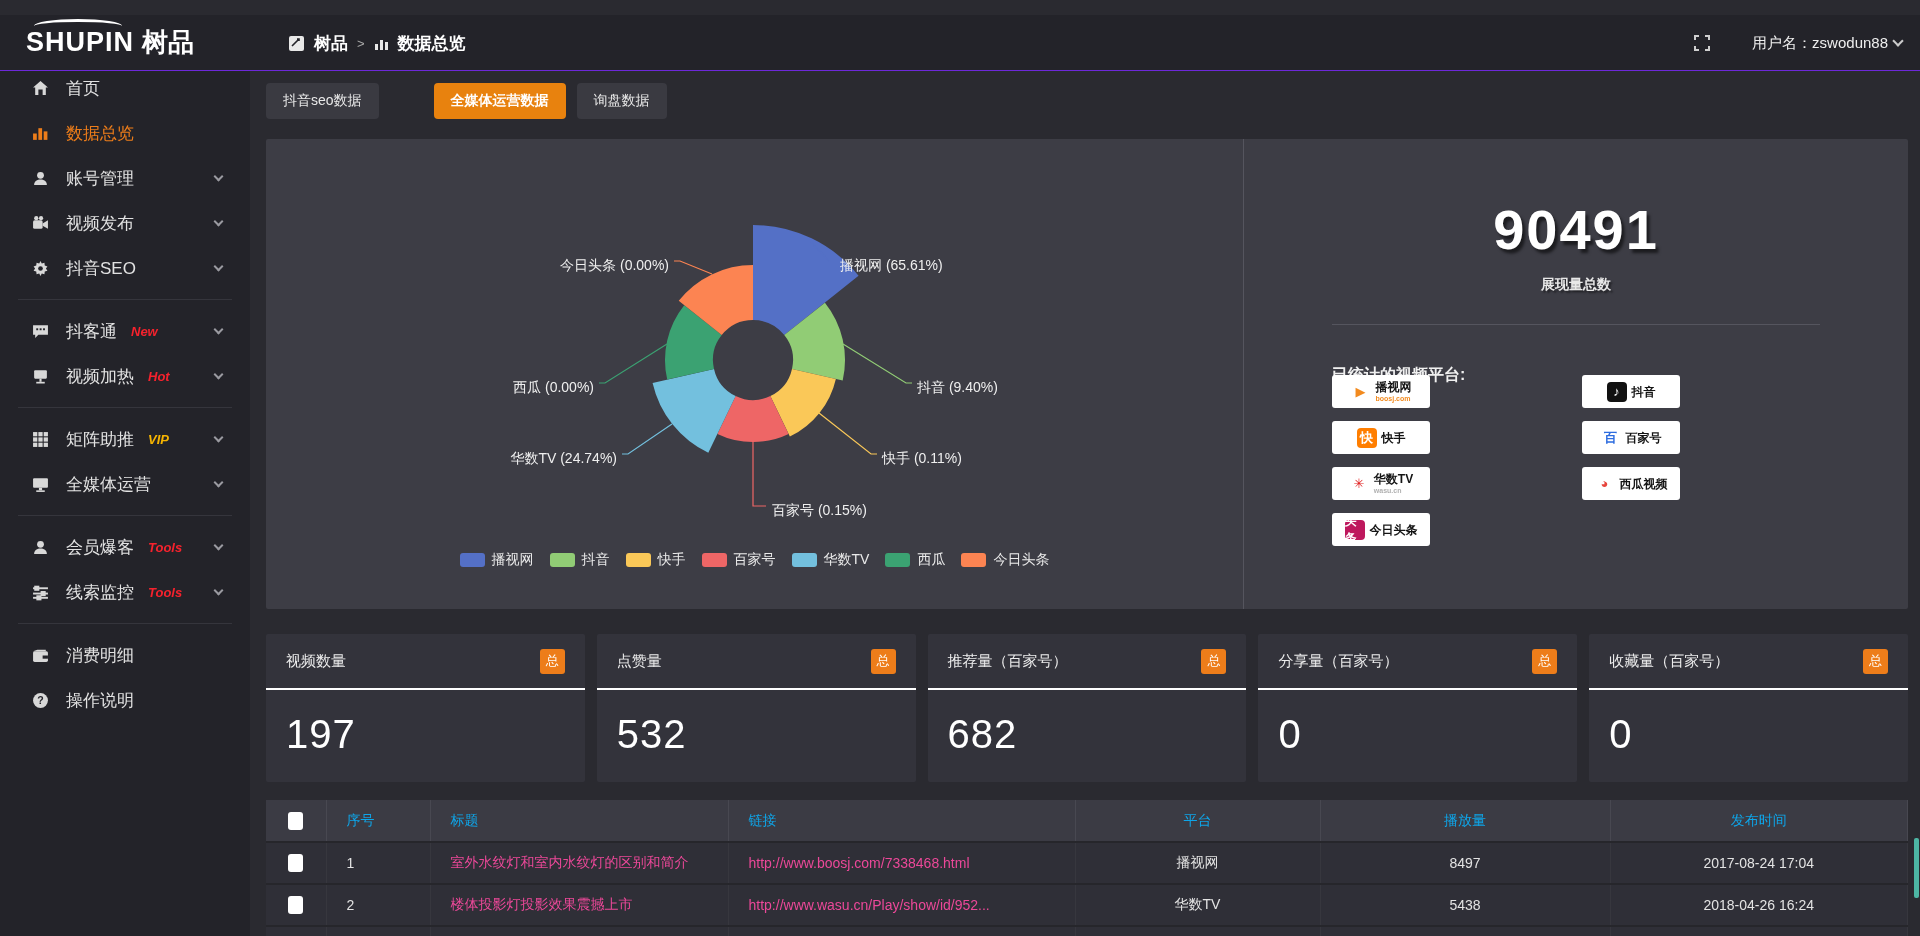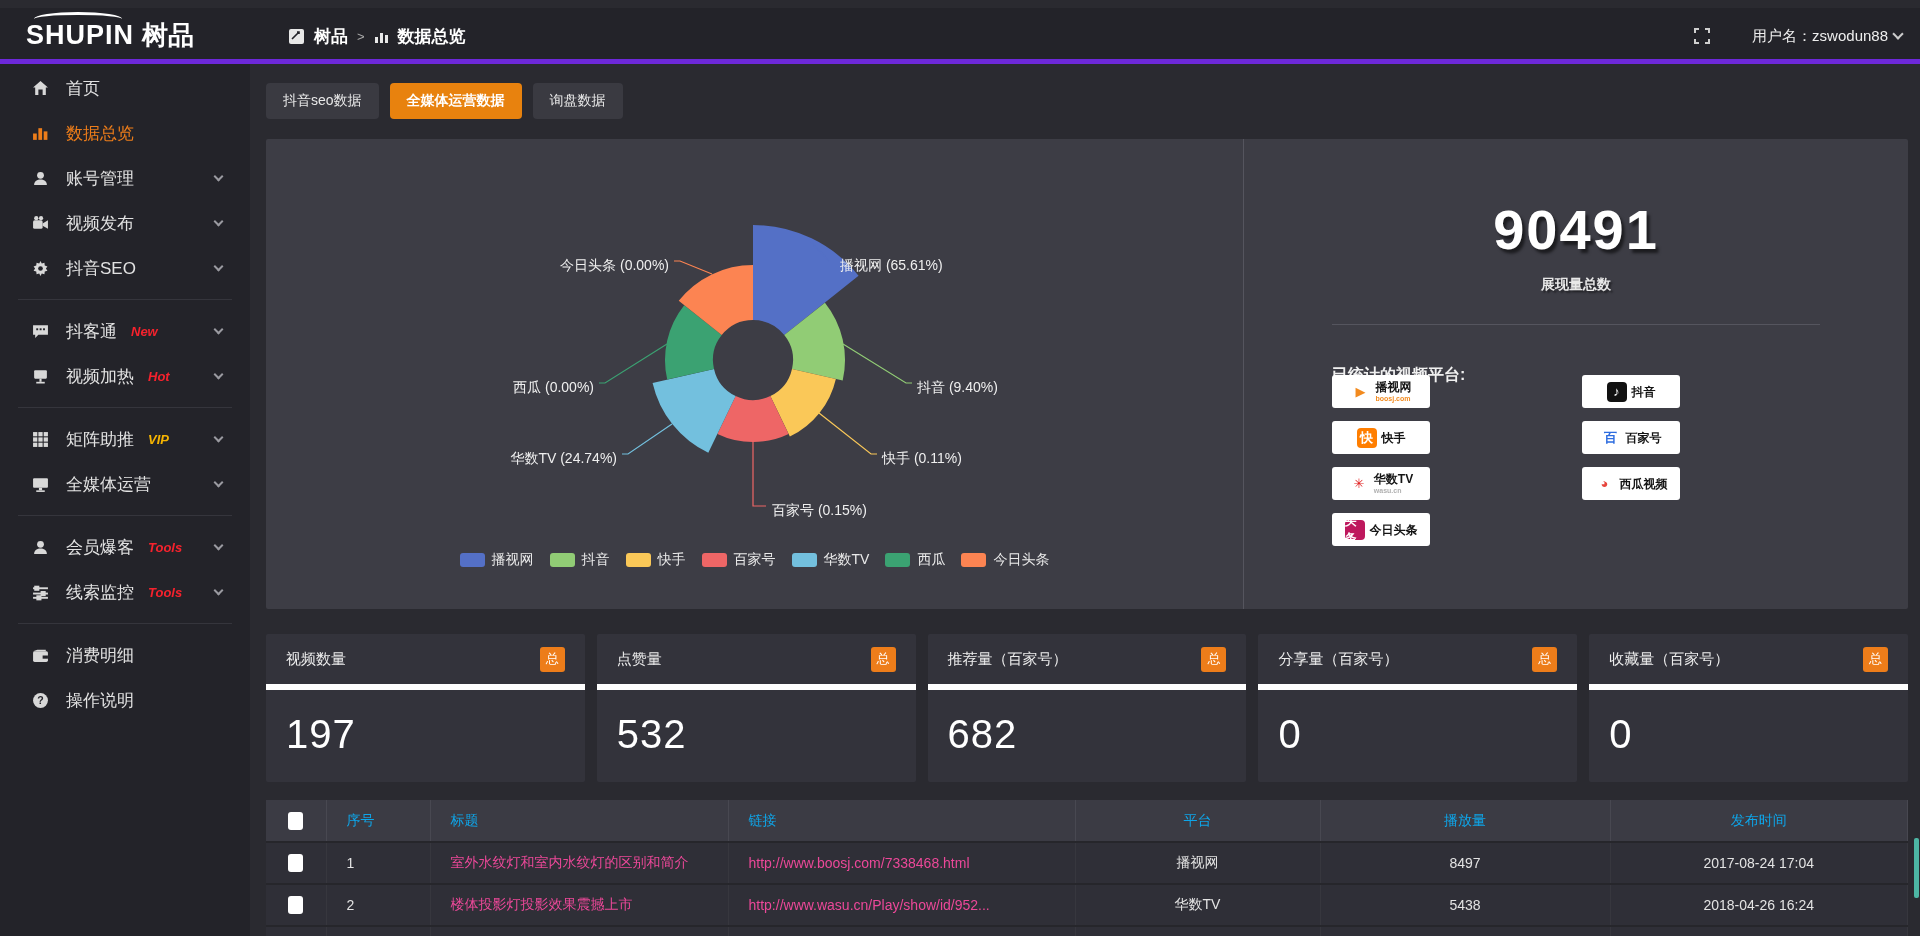--- a/index.html
+++ b/index.html
@@ -1,21 +1,21 @@
 <!DOCTYPE html>
 <html><head>
 <meta charset="utf-8">
 <style>
   * { margin:0; padding:0; box-sizing:border-box; }
   html,body { width:1920px; height:936px; overflow:hidden; background:#2a2a30;
     font-family:"Liberation Sans","DejaVu Sans",sans-serif; }
 
   
-  .topbar { position:absolute; left:0; top:8px; width:1920px; height:56px;
-    background:#232329; border-bottom:5px solid #6d28d9; z-index:5; }
+  .topbar { position:absolute; left:0; top:15px; width:1920px; height:56px;
+    background:#232329; border-bottom:1px solid #6d28d9; z-index:5; }
   .logo { position:absolute; left:26px; top:10px; display:flex; align-items:center; gap:8px; }
   .logo-arc { position:absolute; left:8px; top:-6px; width:88px; height:14px;
     border-top:3px solid #fff; border-radius:50% 50% 0 0; }
   .logo-en { font-size:27px; font-weight:800; color:#fff; letter-spacing:1px; }
   .logo-cn { font-size:26px; font-weight:800; color:#fff; }
   .crumb { position:absolute; left:288px; top:0; height:56px; display:flex; align-items:center;
     gap:9px; color:#fff; font-size:17px; font-weight:700; }
   .crumb .sep { color:#aaa; font-size:13px; font-weight:400; }
   .crumb-ic { display:inline-flex; }
   .user-zone { position:absolute; right:18px; top:0; height:56px; display:flex;
@@ -36,21 +36,21 @@
   .side-badge { font-size:13px; font-weight:700; font-style:italic; margin-left:14px; }
   .side-chev { position:absolute; right:28px; width:7px; height:7px;
     border-right:2px solid #9a9aa0; border-bottom:2px solid #9a9aa0; transform:rotate(45deg); margin-top:-3px; }
   .side-div { height:1px; background:#35353c; margin:10px 18px; }
 
   
   .main { position:absolute; left:250px; top:56px; width:1670px; height:880px; }
   .tabs { position:absolute; left:16px; top:27px; display:flex; gap:11px; }
   .tab { padding:9px 17px; font-size:14px; color:#e8e8e8; background:#3a3a41;
     border-radius:4px; cursor:pointer; }
-  .tab.active { background:#E8820E; color:#fff; font-weight:700; }
+  .tab.active { background:#E8820E; color:#fff; font-weight:700;margin-left:44px; }
 
   .panel { position:absolute; left:16px; top:83px; width:1642px; height:470px;
     background:#3d3d45; border-radius:2px; }
   .chart-zone { position:absolute; left:0; top:0; width:977px; height:470px; }
   .legend { position:absolute; left:0; bottom:40px; width:977px; display:flex;
     justify-content:center; gap:16px; }
   .lg-item { display:flex; align-items:center; gap:7px; color:#eaeaea; font-size:14px; cursor:pointer; }
   .lg-swatch { width:25px; height:14px; border-radius:3px; }
 
   .summary { position:absolute; left:977px; top:0; width:665px; height:470px;
@@ -69,21 +69,21 @@
   .plat-ic { width:20px; height:20px; border-radius:4px; display:flex; align-items:center;
     justify-content:center; color:#fff; font-weight:800; flex:none; }
   .plat-txt { display:flex; flex-direction:column; line-height:1; }
   .plat-name { font-size:12px; font-weight:800; color:#141414; white-space:nowrap; }
   .plat-sub { font-size:7px; font-weight:700; margin-top:2px; }
 
   
   .cards { position:absolute; left:16px; top:578px; width:1642px; display:flex; gap:12px; }
   .card { flex:1; height:148px; background:#33333b; border-radius:2px; }
   .card-head { height:56px; display:flex; align-items:center; justify-content:space-between;
-    padding:0 20px; border-bottom:6px solid #ffffff; }
+    padding:0 20px; border-bottom:2px solid #ffffff; }
   .card-title { font-size:15px; color:#ededed; }
   .card-badge { width:25px; height:25px; background:#ED7D1A; color:#fff; font-size:13px;
     border-radius:3px; display:flex; align-items:center; justify-content:center; }
   .card-value { padding:22px 0 0 20px; font-size:40px; color:#fff; letter-spacing:1px; }
 
   
   .tablewrap { position:absolute; left:16px; top:744px; width:1642px; }
   table { width:100%; border-collapse:collapse; table-layout:fixed; }
   th { background:#3b3b44; color:#0ea5e9; font-size:14px; font-weight:400; height:42px;
     border-right:1px solid rgba(255,255,255,0.07); border-bottom:2px solid #26262b; }

